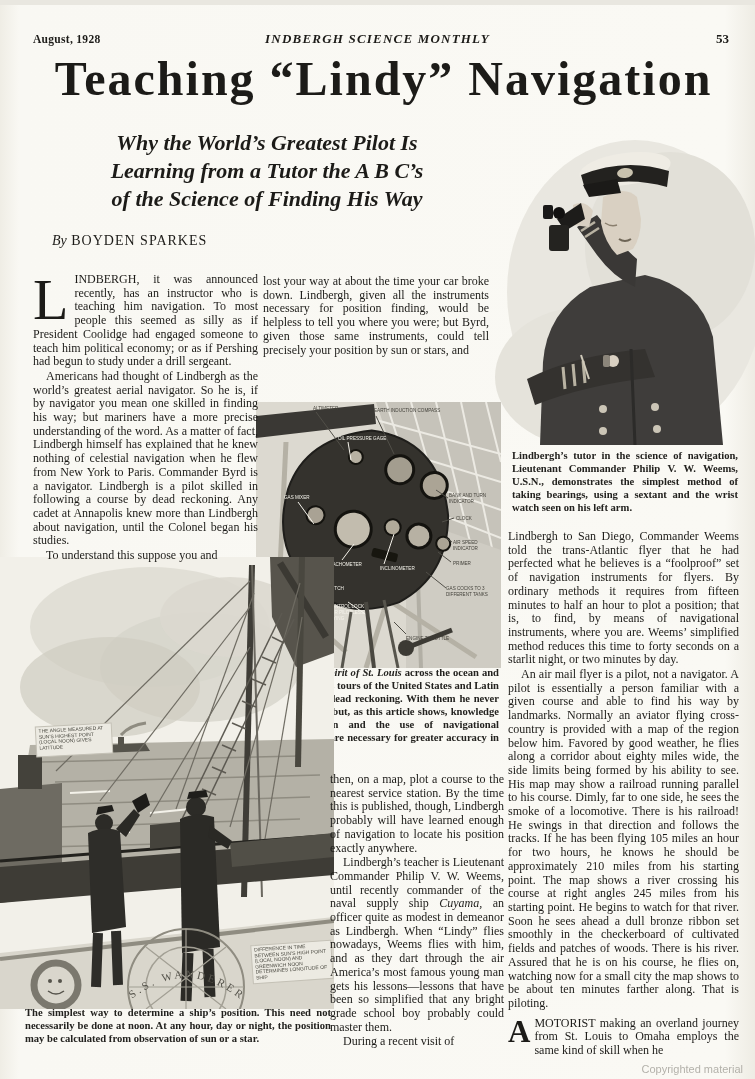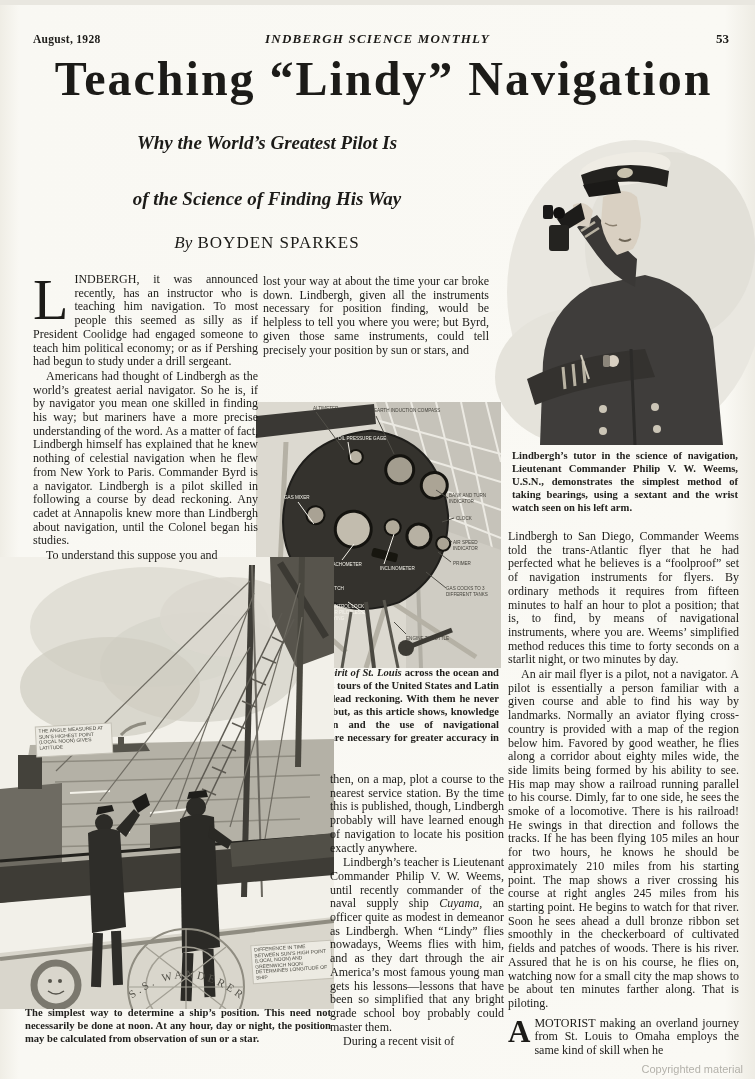--- a/index.html
+++ b/index.html
@@ -7,22 +7,22 @@
   #page{position:relative;width:755px;height:1079px;margin:5px auto;overflow:hidden;
         background:linear-gradient(90deg,#efede5 0,#f9f8f3 2.5%,#faf9f4 96%,#eeece4 100%);
         color:#1c1b18;}
   .abs{position:absolute;}
   
   .hdr-date{left:33px;top:28px;font-size:11.5px;font-weight:bold;letter-spacing:.3px;}
   .hdr-mag{left:0;right:0;top:26px;text-align:center;font-size:13px;font-weight:bold;font-style:italic;letter-spacing:1.2px;}
   .hdr-page{right:26px;top:26px;font-size:13px;font-weight:bold;}
   
   .title{left:0;right:0;top:46px;text-align:center;font-size:48px;font-weight:bold;letter-spacing:2px;white-space:nowrap;padding-left:12px;}
-  .subtitle{left:52px;top:124px;width:430px;text-align:center;font-size:19px;line-height:28px;font-weight:bold;font-style:italic;}
-  .byline{left:52px;top:228px;width:430px;text-align:center;font-size:17px;letter-spacing:1px;}
+  .subtitle{left:52px;top:124px;width:430px;text-align:center;font-size:22px;line-height:28px;font-weight:bold;font-style:italic;}
+  .byline{left:52px;top:228px;width:430px;text-align:left;font-size:14px;letter-spacing:1px;}
   .byline .by{font-style:italic;letter-spacing:0;}
   
   .col{font-size:12px;line-height:13.7px;text-align:justify;}
   .col p{margin:0 0 1px 0;}
   .indent{text-indent:13px;}
   .dropcapL{float:left;font-size:58px;line-height:47px;padding:3px 6px 0 0;}
   .dropcapA{float:left;font-size:31px;line-height:26px;padding:2px 4px 0 0;font-weight:bold;}
   .caption{font-size:10.6px;line-height:13px;font-weight:bold;text-align:justify;color:#23221f;}
   .capcenter{text-align:justify;}
   .it{font-style:italic;}
@@ -37,21 +37,21 @@
 
 <div id="page">
 
   <div class="abs hdr-date">August, 1928</div>
   <div class="abs hdr-mag">INDBERGH SCIENCE MONTHLY</div>
   <div class="abs hdr-page">53</div>
 
   <div class="abs title">Teaching “Lindy” Navigation</div>
   <div class="abs subtitle">
     <span>Why the World’s Greatest Pilot Is</span><br>
-    <br>
+    <span>Learning from a Tutor the A B C’s</span><br>
     <span>of the Science of Finding His Way</span>
   </div>
   <div class="abs byline">
     <span class="by">By</span>
     <span>BOYDEN SPARKES</span>
   </div>
 
   <div class="abs svgwrap" style="left:485px;top:122px;">
     <svg width="270" height="318" viewBox="0 0 270 318">
       <g>

